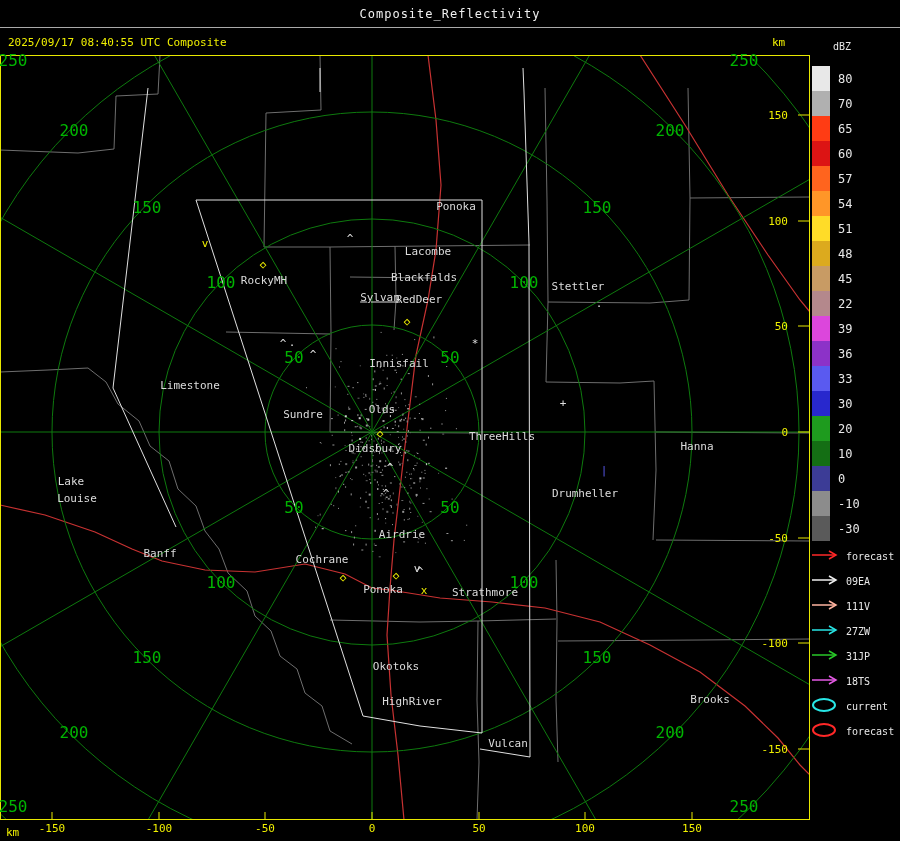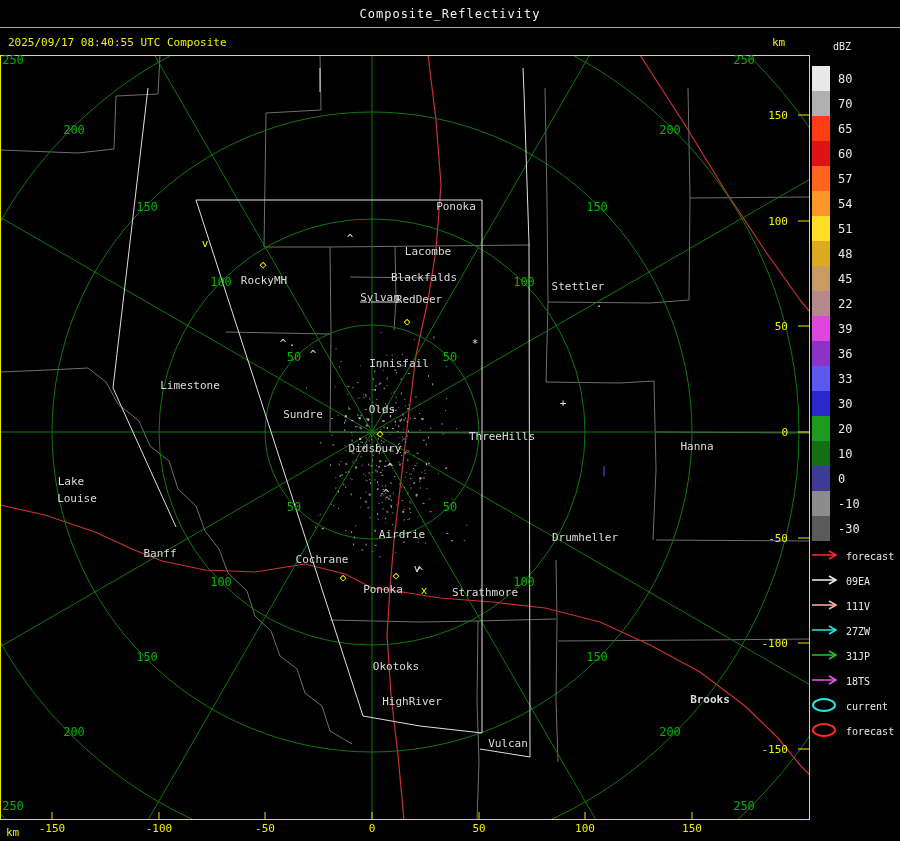--- a/index.html
+++ b/index.html
@@ -18,21 +18,21 @@
   .scale{position:absolute;left:812px;top:66px;}
   .scale-row{display:flex;height:25px;align-items:center;}
   .swatch{width:18px;height:25px;flex:0 0 18px;}
   .scale-val{margin-left:8px;font-size:12px;color:#e8e8e8;}
   .legend{position:absolute;left:810px;top:544px;}
   .legend-row{display:flex;height:25px;align-items:center;}
   .legend-icon{width:36px;display:inline-block;}
   .legend-label{font-size:10px;color:#e8e8e8;}
   .ml{position:absolute;transform:translate(-50%,-50%);white-space:nowrap;line-height:11px;}
   .city{font-size:11px;color:#dcdcdc;}
-  .ring{font-size:12px;color:#00b400;}
+  .ring{font-size:16px;color:#00b400;}
   .yax{font-size:11px;color:#f0f000;transform:translate(-100%,-50%);}
   .xax{font-size:11px;color:#f0f000;transform:translate(-50%,0);}
   .mk{font-size:11px;}
 </style>
 </head>
 <body>
 
 <div class="screen">
   <div class="title">Composite_Reflectivity</div>
   <div class="title-sep"></div>
@@ -490,29 +490,29 @@
       <span class="ml city" style="left: 264px; top: 280px;">RockyMH</span>
       <span class="ml city" style="left: 399px; top: 363px;">Innisfail</span>
       <span class="ml city" style="left: 190px; top: 385px;">Limestone</span>
       <span class="ml city" style="left: 303px; top: 414px;">Sundre</span>
       <span class="ml city" style="left: 382px; top: 409px;">Olds</span>
       <span class="ml city" style="left: 502px; top: 436px;">ThreeHills</span>
       <span class="ml city" style="left: 697px; top: 446px;">Hanna</span>
       <span class="ml city" style="left: 375px; top: 448px;">Didsbury</span>
       <span class="ml city" style="left: 71px; top: 481px;">Lake</span>
       <span class="ml city" style="left: 77px; top: 498px;">Louise</span>
-      <span class="ml city" style="left: 585px; top: 493px; margin-top: 44px;">Drumheller</span>
+      <span class="ml city" style="left: 585px; top: 493px;">Drumheller</span>
       <span class="ml city" style="left: 160px; top: 553px;">Banff</span>
       <span class="ml city" style="left: 402px; top: 534px;">Airdrie</span>
       <span class="ml city" style="left: 322px; top: 559px;">Cochrane</span>
       <span class="ml city" style="left: 383px; top: 589px;">Ponoka</span>
       <span class="ml city" style="left: 485px; top: 592px;">Strathmore</span>
       <span class="ml city" style="left: 396px; top: 666px;">Okotoks</span>
       <span class="ml city" style="left: 412px; top: 701px;">HighRiver</span>
-      <span class="ml city" style="left: 710px; top: 699px; font-weight: bold;">Brooks</span>
+      <span class="ml city" style="left: 710px; top: 699px;">Brooks</span>
       <span class="ml city" style="left: 508px; top: 743px;">Vulcan</span>
       <span class="ml ring" style="left: 13px; top: 60px;">250</span>
       <span class="ml ring" style="left: 74px; top: 130px;">200</span>
       <span class="ml ring" style="left: 147px; top: 207px;">150</span>
       <span class="ml ring" style="left: 221px; top: 282px;">100</span>
       <span class="ml ring" style="left: 294px; top: 357px;">50</span>
       <span class="ml ring" style="left: 744px; top: 60px;">250</span>
       <span class="ml ring" style="left: 670px; top: 130px;">200</span>
       <span class="ml ring" style="left: 597px; top: 207px;">150</span>
       <span class="ml ring" style="left: 524px; top: 282px;">100</span>

